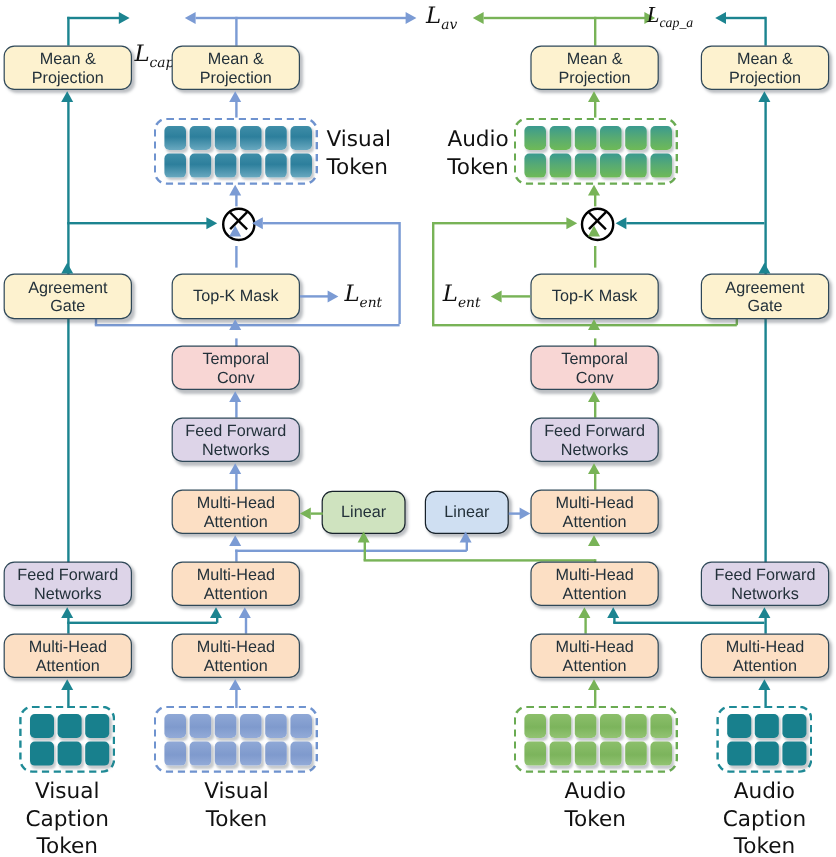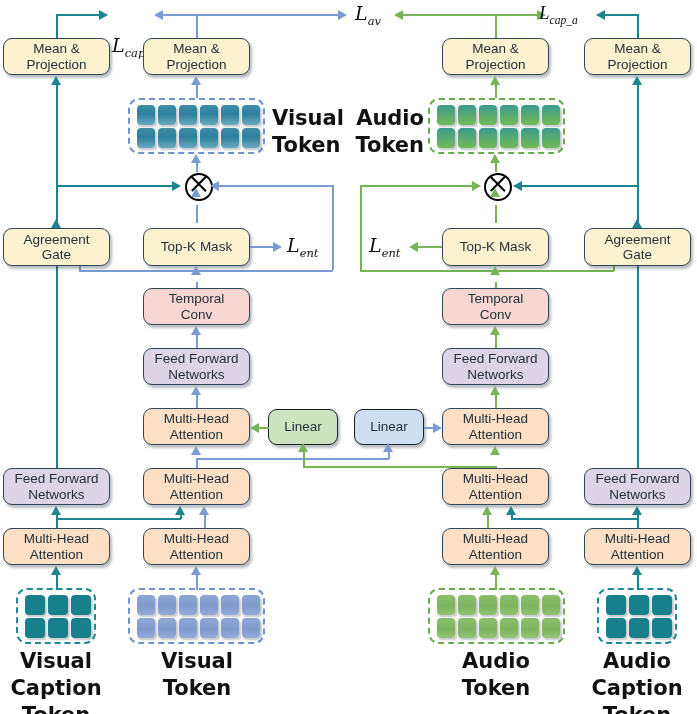--- a/index.html
+++ b/index.html
@@ -48,21 +48,21 @@
   .ah-rt{border-top:5.5px solid transparent;border-bottom:5.5px solid transparent;border-left:9px solid currentColor;}
   .cb{color:#7b9bd4;} .ct{color:#1c8490;} .cg{color:#78b357;}
 
   .xcirc{position:absolute;width:24px;height:24px;border:2.6px solid #000;border-radius:50%;}
   .xcirc:before,.xcirc:after{content:"";position:absolute;left:50%;top:-1px;width:2.4px;height:20px;background:#000;}
   .xcirc:before{transform:translateX(-50%) rotate(45deg);}
   .xcirc:after {transform:translateX(-50%) rotate(-45deg);}
 
   .mlab{position:absolute;font-family:"DejaVu Serif", serif;font-style:italic;font-size:19px;color:#111;white-space:nowrap;}
   .mlab sub{font-size:11.5px;font-style:italic;}
-  .tklab{position:absolute;font-family:"DejaVu Sans", sans-serif;font-weight:700;font-size:21px;color:#111;text-align:center;line-height:1.28;white-space:pre-line;}
+  .tklab{position:absolute;font-family:"DejaVu Sans", sans-serif;font-weight:400;font-size:18px;color:#111;text-align:center;line-height:1.28;white-space:pre-line;}
 </style>
 </head>
 <body>
 
 <div id="stage">
 
   <div class="ln v teal" style="left:56px;top:14px;height:24px;"></div>
   <div class="ln h teal" style="left:56px;top:14px;width:44px;"></div>
   <div class="ah ah-rt ct" style="left:99px;top:9.5px;"></div>
 

